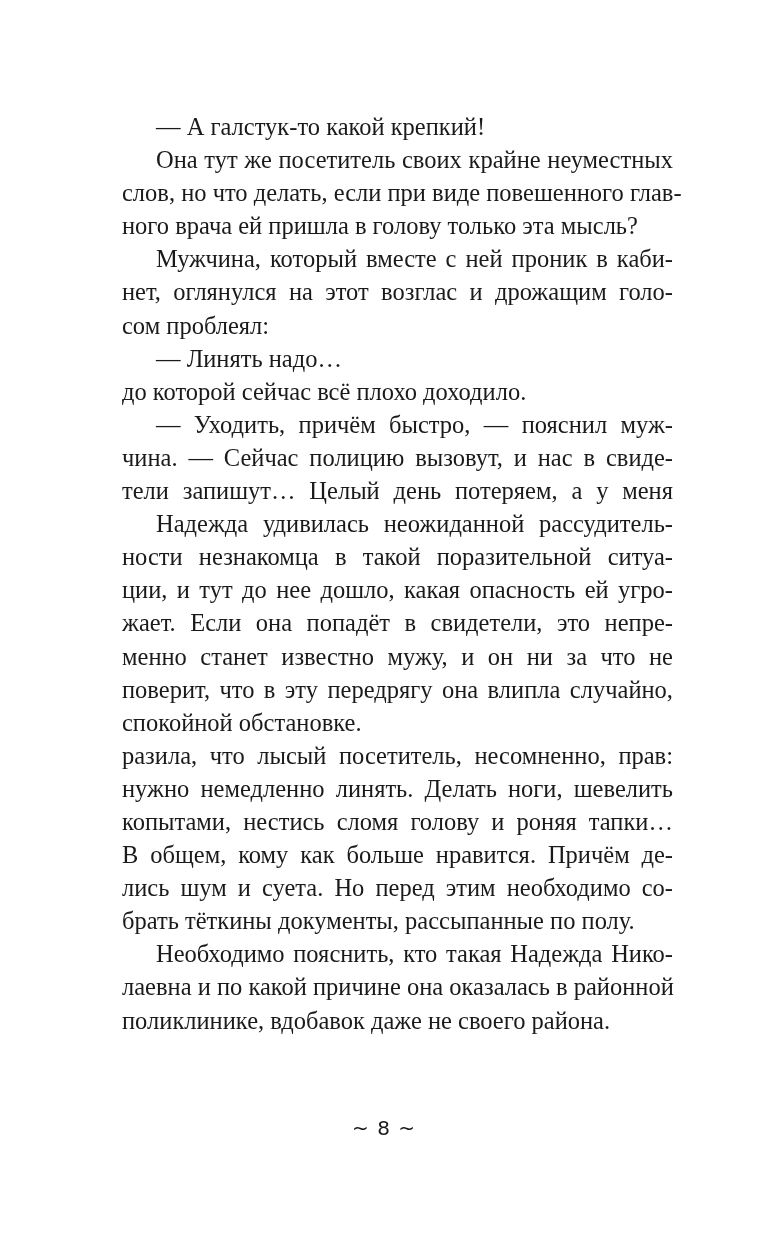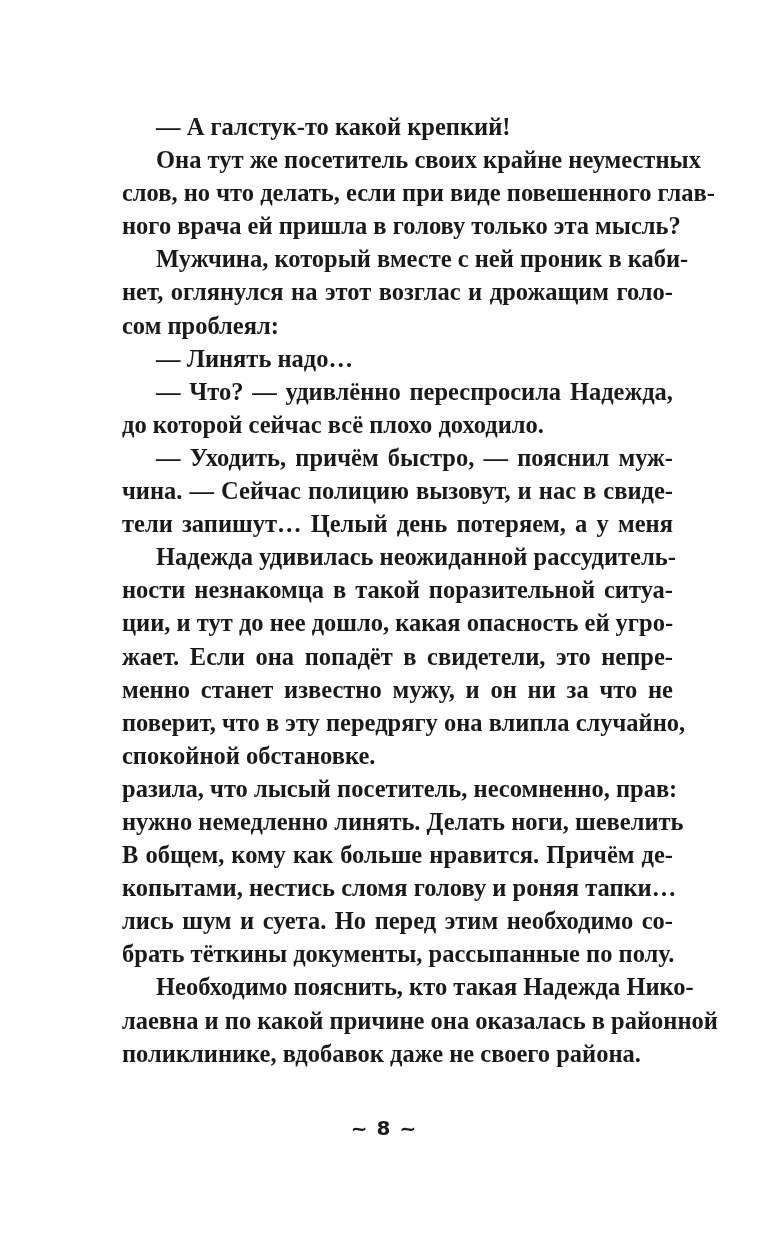--- a/index.html
+++ b/index.html
@@ -15,21 +15,20 @@
       color: #1a1a1a;
       font-family: "Liberation Serif", "DejaVu Serif", serif;
     }
     .page {
       position: absolute;
       left: 0;
       top: 0;
       width: 620px;
       height: 1241px;
       background: #ffffff;
-      font-weight: bold;
     }
     .text-block {
       position: absolute;
       left: 122px;
       top: 110px;
       width: 551px;
     }
     .line {
       height: 33.1px;
       line-height: 33.1px;
@@ -63,36 +62,35 @@
 <div class="page">
   <div class="text-block" id="text-block">
       <div class="line indent last">— А галстук-то какой крепкий!</div>
       <div class="line indent">Она тут же посетитель своих крайне неуместных</div>
       <div class="line">слов, но что делать, если при виде повешенного глав-</div>
       <div class="line last">ного врача ей пришла в голову только эта мысль?</div>
       <div class="line indent">Мужчина, который вместе с ней проник в каби-</div>
       <div class="line">нет, оглянулся на этот возглас и дрожащим голо-</div>
       <div class="line last">сом проблеял:</div>
       <div class="line indent last">— Линять надо…</div>
-      <div class="line indent">— Что? — удивлённо переспросила Надежда,</div>
       <div class="line last">до которой сейчас всё плохо доходило.</div>
       <div class="line indent">— Уходить, причём быстро, — пояснил муж-</div>
       <div class="line">чина. — Сейчас полицию вызовут, и нас в свиде-</div>
       <div class="line">тели запишут… Целый день потеряем, а у меня</div>
       <div class="line indent">Надежда удивилась неожиданной рассудитель-</div>
       <div class="line">ности незнакомца в такой поразительной ситуа-</div>
       <div class="line">ции, и тут до нее дошло, какая опасность ей угро-</div>
       <div class="line">жает. Если она попадёт в свидетели, это непре-</div>
       <div class="line">менно станет известно мужу, и он ни за что не</div>
       <div class="line">поверит, что в эту передрягу она влипла случайно,</div>
       <div class="line last">спокойной обстановке.</div>
       <div class="line">разила, что лысый посетитель, несомненно, прав:</div>
       <div class="line">нужно немедленно линять. Делать ноги, шевелить</div>
+      <div class="line">копытами, нестись сломя голову и роняя тапки…</div>
       <div class="line">В общем, кому как больше нравится. Причём де-</div>
-      <div class="line">копытами, нестись сломя голову и роняя тапки…</div>
       <div class="line">лись шум и суета. Но перед этим необходимо со-</div>
       <div class="line last">брать тёткины документы, рассыпанные по полу.</div>
       <div class="line indent">Необходимо пояснить, кто такая Надежда Нико-</div>
       <div class="line">лаевна и по какой причине она оказалась в районной</div>
       <div class="line last">поликлинике, вдобавок даже не своего района.</div>
     </div>
   <div class="page-number">~ 8 ~</div>
 </div>
 
 </body></html>

